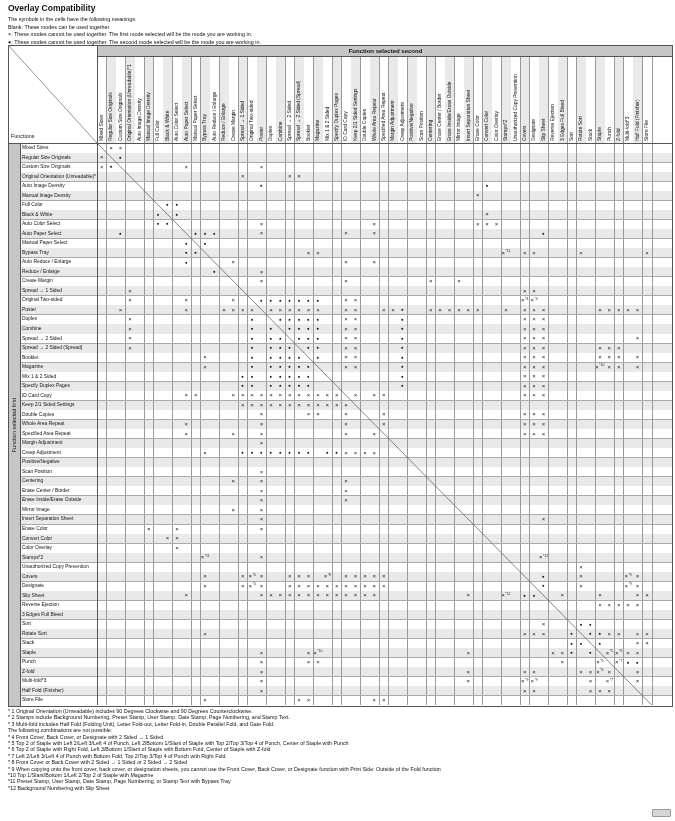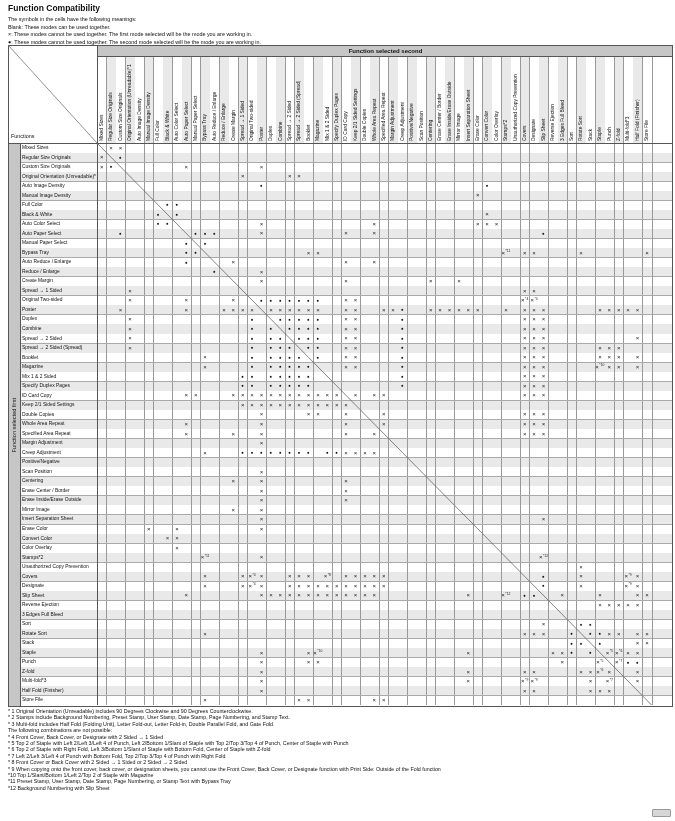--- a/index.html
+++ b/index.html
@@ -49,21 +49,21 @@
   
   .footnote{left:8px;font-size:5.3px;white-space:nowrap;}
   #page-badge{left:652px;top:809px;width:17px;height:6px;background:#d6d6d6;
               border:0.5px solid #9a9a9a;border-radius:1px;}
   svg{position:absolute;left:0;top:0;pointer-events:none;}
 </style>
 </head>
 <body>
 
 <div id="page">
-  <div class="abs" id="title">Function Compatibility</div>
+  <div class="abs" id="title">Overlay Compatibility</div>
   <div class="abs intro" style="top:16px">The symbols in the cells have the following meanings:</div>
   <div class="abs intro" style="top:23.5px">Blank: These modes can be used together.</div>
   <div class="abs intro" style="top:31px">×: These modes cannot be used together. The first mode selected will be the mode you are working in.</div>
   <div class="abs intro" style="top:38.5px">●: These modes cannot be used together. The second mode selected will be the mode you are working in.</div>
 
   <div class="abs" id="head-bands"></div>
   <div class="abs" id="row-bands"></div>
   <div class="abs" id="vlines"></div>
   <div class="abs" id="hlines"></div>
   <div class="abs" id="grid-right-edge"></div>

